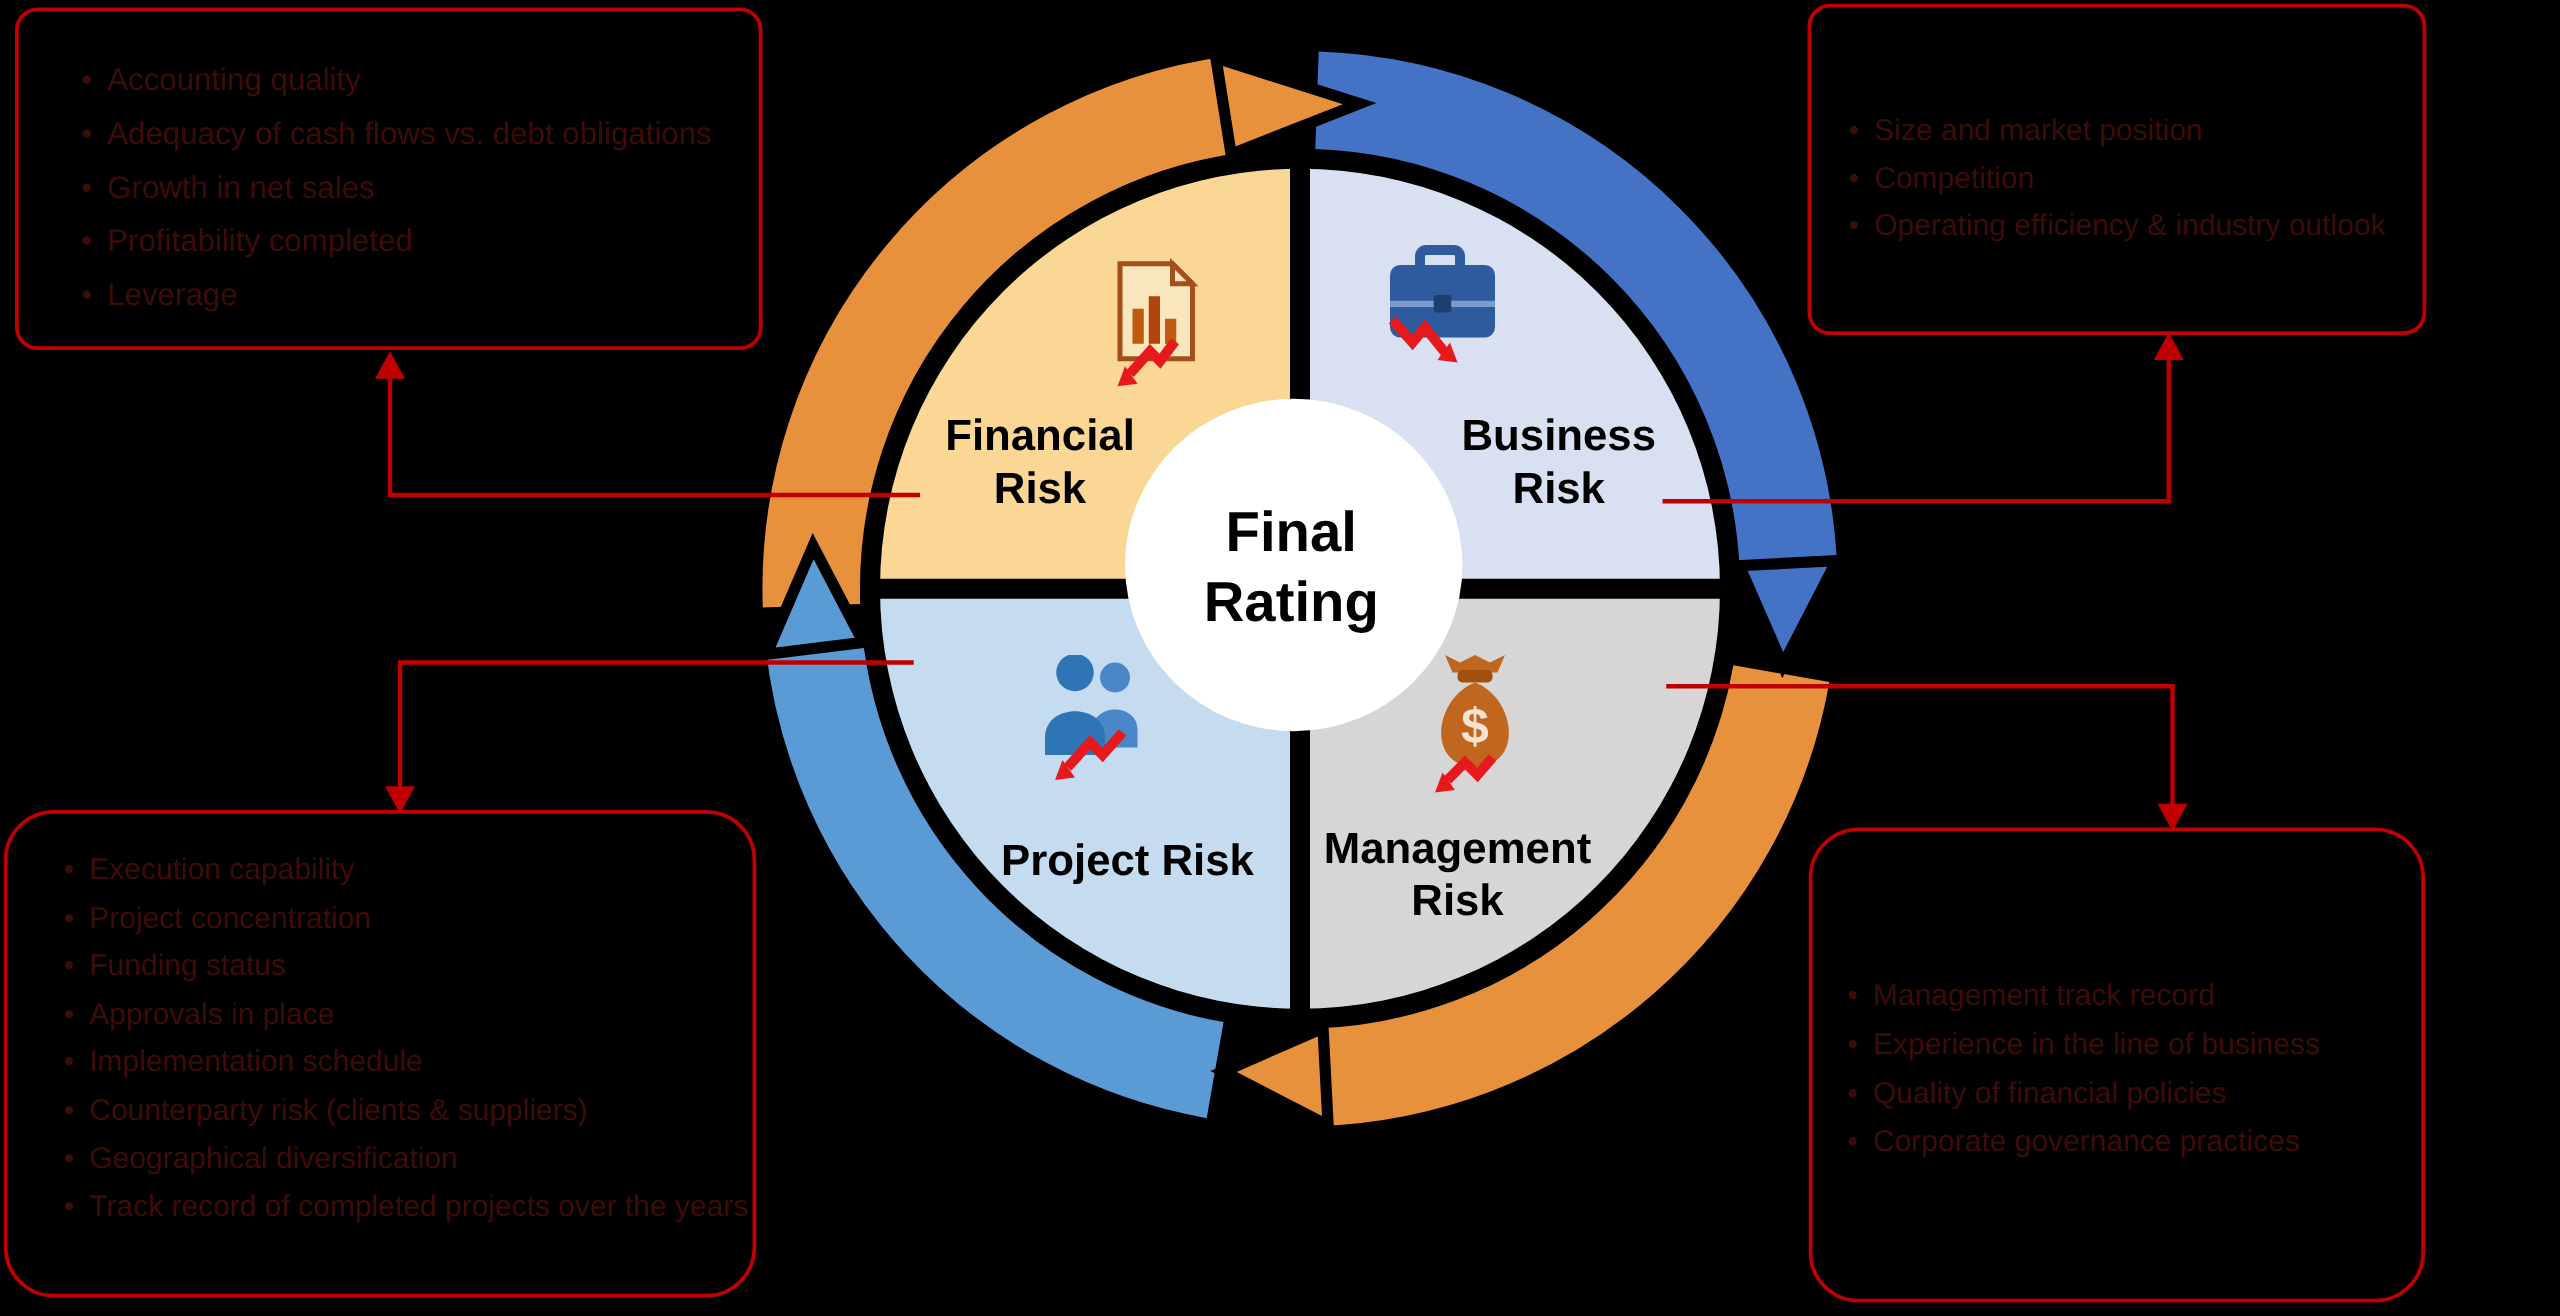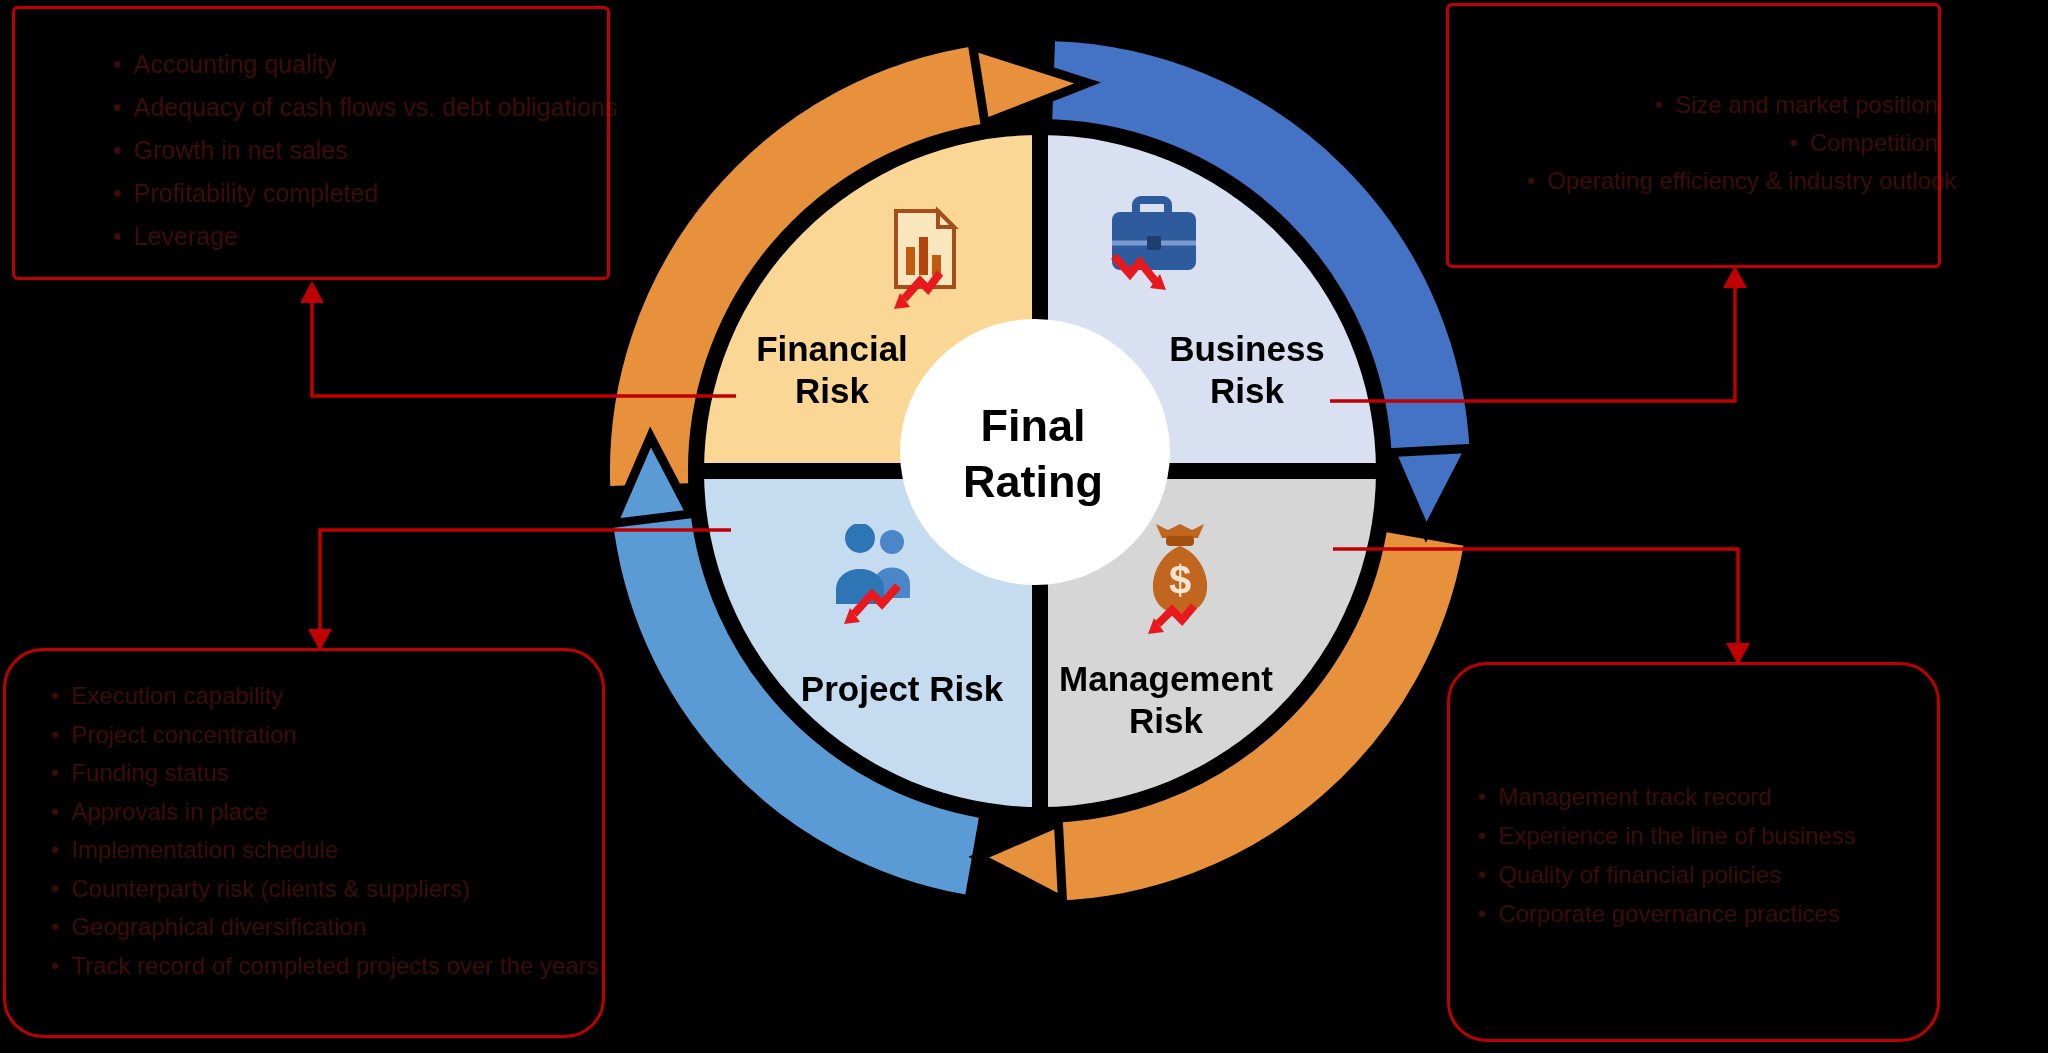--- a/index.html
+++ b/index.html
@@ -2,30 +2,30 @@
 <html><head>
 <meta charset="utf-8">
 <style>
   html,body{margin:0;padding:0;background:#000;}
   #canvas{position:relative;width:2048px;height:1053px;background:#000;overflow:hidden;
           font-family:"Liberation Sans", sans-serif;}
   svg{position:absolute;left:0;top:0;}
 
   
   .callout-box{position:absolute;border:3.5px solid #C00000;background:transparent;box-sizing:border-box;}
-  .rad34{border-radius:6px;padding-left:48px;} .rad40{border-radius:40px;}
+  .rad34{border-radius:18px;} .rad40{border-radius:40px;}
   .callout-list{list-style:none;margin:0;padding:0;color:rgba(205,40,20,0.30);
                 font-size:25px;font-weight:400;}
   .callout-list li{white-space:nowrap;}
   .callout-list li::before{content:"•";margin-right:12px;}
 
   #box-financial{left:12px;top:6px;width:598px;height:274px;}
   #box-financial ul{padding:34px 0 0 50px;line-height:43px;}
   #box-business{left:1446px;top:3px;width:495px;height:265px;}
-  #box-business ul{padding:80px 0 0 30px;line-height:38px;font-size:24px;text-align:right;}
+  #box-business ul{padding:80px 0 0 30px;line-height:38px;font-size:24px;}
   #box-project{left:3px;top:648px;width:602px;height:390px;}
   #box-project ul{padding:26px 0 0 45px;line-height:38.5px;font-size:24px;}
   #box-management{left:1447px;top:662px;width:493px;height:380px;}
   #box-management ul{padding:112px 0 0 28px;line-height:39px;font-size:24px;}
 
   
   .q-label{position:absolute;color:#000;font-weight:700;font-size:35px;line-height:42px;
            text-align:center;}
   #lbl-financial{left:742px;top:328px;width:180px;}
   #lbl-business{left:1157px;top:328px;width:180px;}

